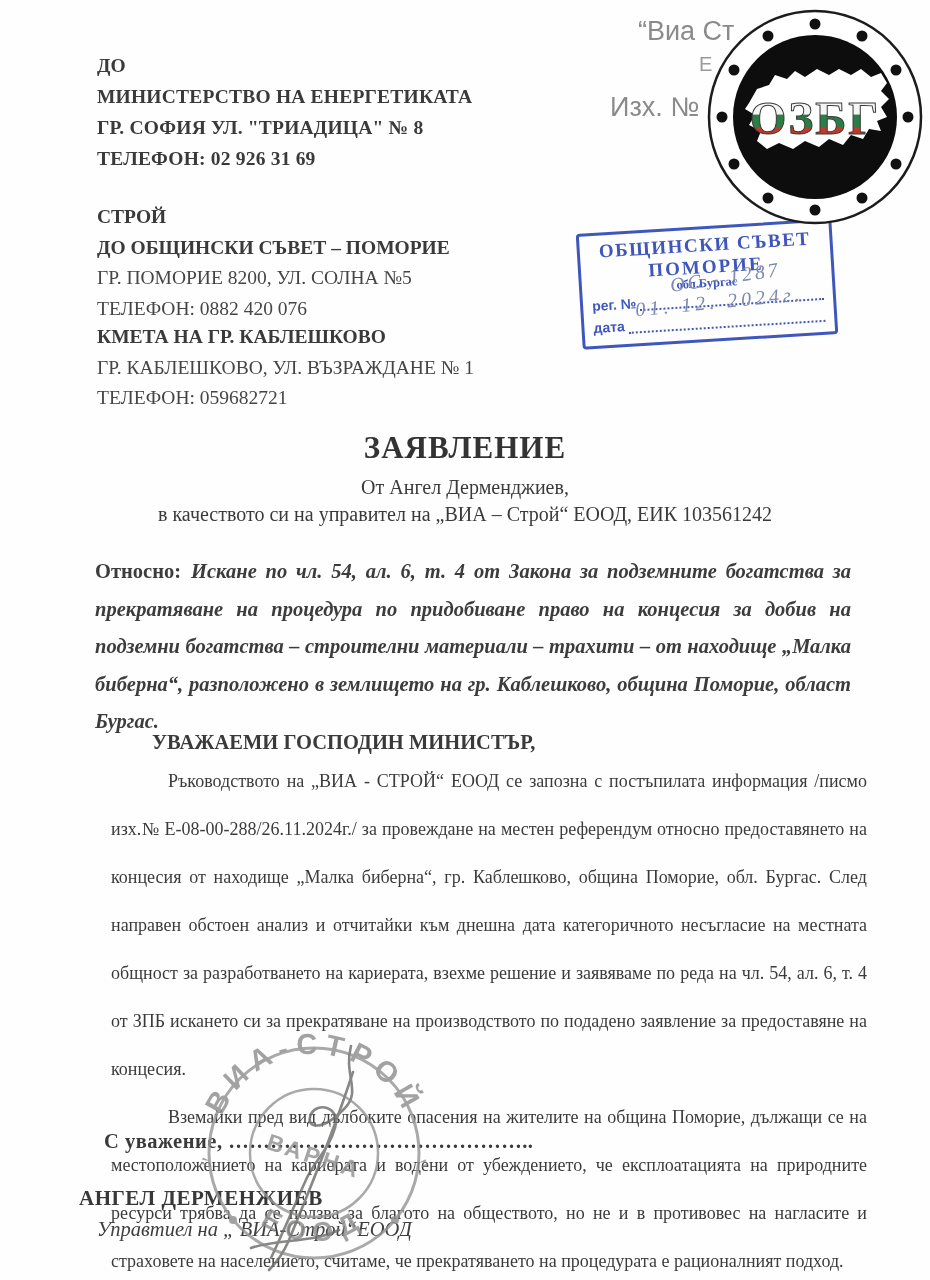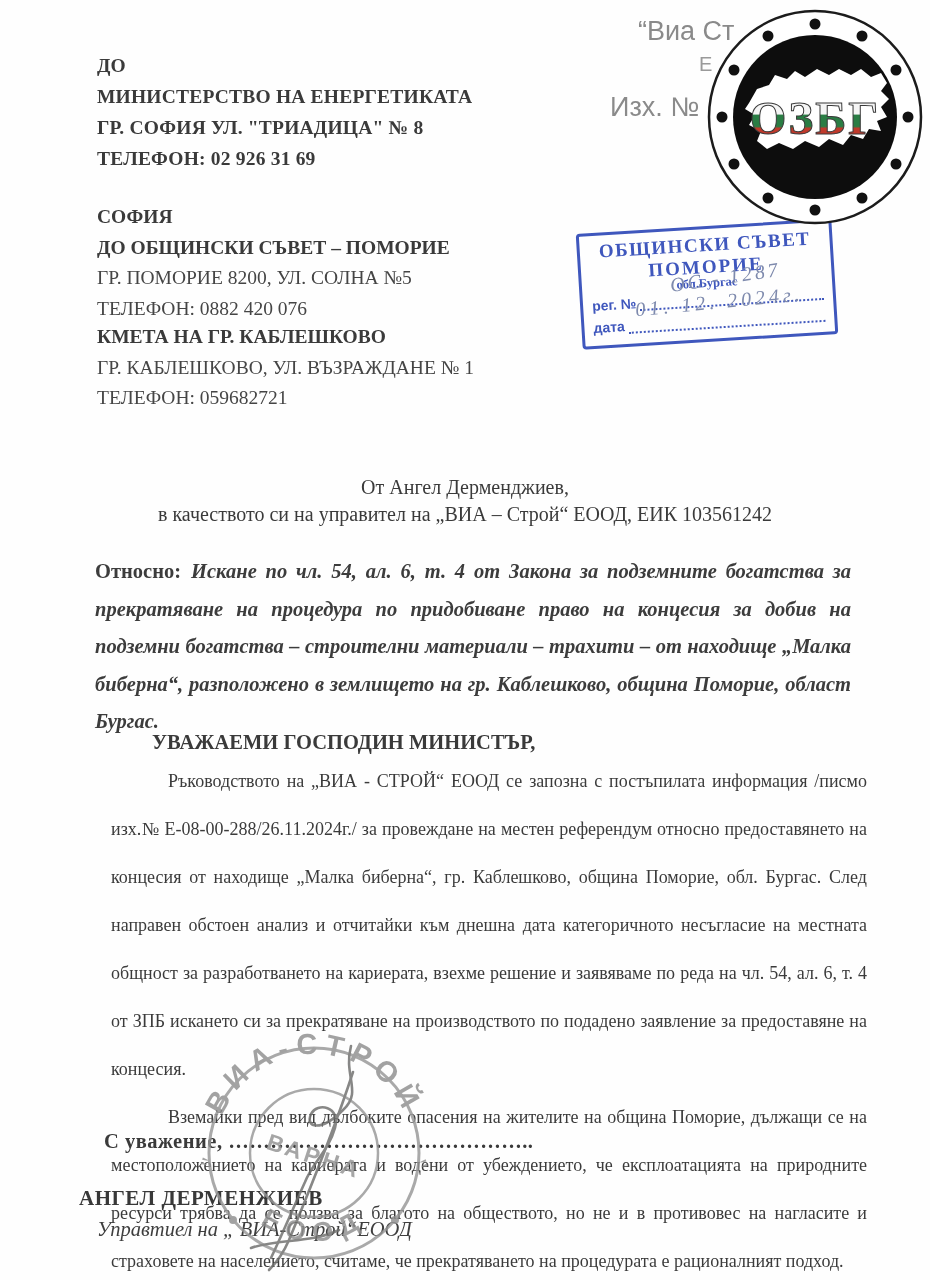--- a/index.html
+++ b/index.html
@@ -67,21 +67,21 @@
 <div class="page">
 
   <div class="abs addr" style="left:97px;top:50px;">
     <div>ДО</div>
     <div>МИНИСТЕРСТВО НА ЕНЕРГЕТИКАТА</div>
     <div>ГР. СОФИЯ УЛ. "ТРИАДИЦА" № 8</div>
     <div>ТЕЛЕФОН: 02 926 31 69</div>
   </div>
 
   <div class="abs addr2" style="left:97px;top:202px;">
-    <div class="b">СОФИЯ</div>
+    <div class="b">СТРОЙ</div>
     <div class="b">ДО ОБЩИНСКИ СЪВЕТ – ПОМОРИЕ</div>
     <div class="r">ГР. ПОМОРИЕ 8200, УЛ. СОЛНА №5</div>
     <div class="r">ТЕЛЕФОН: 0882 420 076</div>
   </div>
 
   <div class="abs addr2" style="left:97px;top:322px;">
     <div class="b">КМЕТА НА ГР. КАБЛЕШКОВО</div>
     <div class="r">ГР. КАБЛЕШКОВО, УЛ. ВЪЗРАЖДАНЕ № 1</div>
     <div class="r">ТЕЛЕФОН: 059682721</div>
   </div>
@@ -133,20 +133,21 @@
       <span class="lead"></span>
     </div>
     <div class="row row2">
       <span>дата</span>
       <span class="lead"></span>
     </div>
     <span class="hw hw1">ОС - 1287</span>
     <span class="hw hw2">01. 12. 2024г.</span>
   </div>
 
+  <div class="abs title">ЗАЯВЛЕНИЕ</div>
   <div class="abs from1">От Ангел Дерменджиев,</div>
   <div class="abs from2">в качеството си на управител на „ВИА – Строй“ ЕООД, ЕИК 103561242</div>
 
   <div class="abs subject">
     <span class="lbl">Относно:</span><span class="txt">Искане по чл. 54, ал. 6, т. 4 от Закона за подземните богатства за прекратяване на процедура по придобиване право на концесия за добив на подземни богатства – строителни материали – трахити – от находище „Малка биберна“, разположено в землището на гр. Каблешково, община Поморие, област Бургас.</span>
   </div>
 
   <div class="abs salut">УВАЖАЕМИ ГОСПОДИН МИНИСТЪР,</div>
   <div class="abs body">
     <p>Ръководството на „ВИА - СТРОЙ“ ЕООД се запозна с постъпилата информация /писмо изх.№ Е-08-00-288/26.11.2024г./ за провеждане на местен референдум относно предоставянето на концесия от находище „Малка биберна“, гр. Каблешково, община Поморие, обл. Бургас. След направен обстоен анализ и отчитайки към днешна дата категоричното несъгласие на местната общност за разработването на кариерата, взехме решение и заявяваме по реда на чл. 54, ал. 6, т. 4 от ЗПБ искането си за прекратяване на производството по подадено заявление за предоставяне на концесия.</p>

